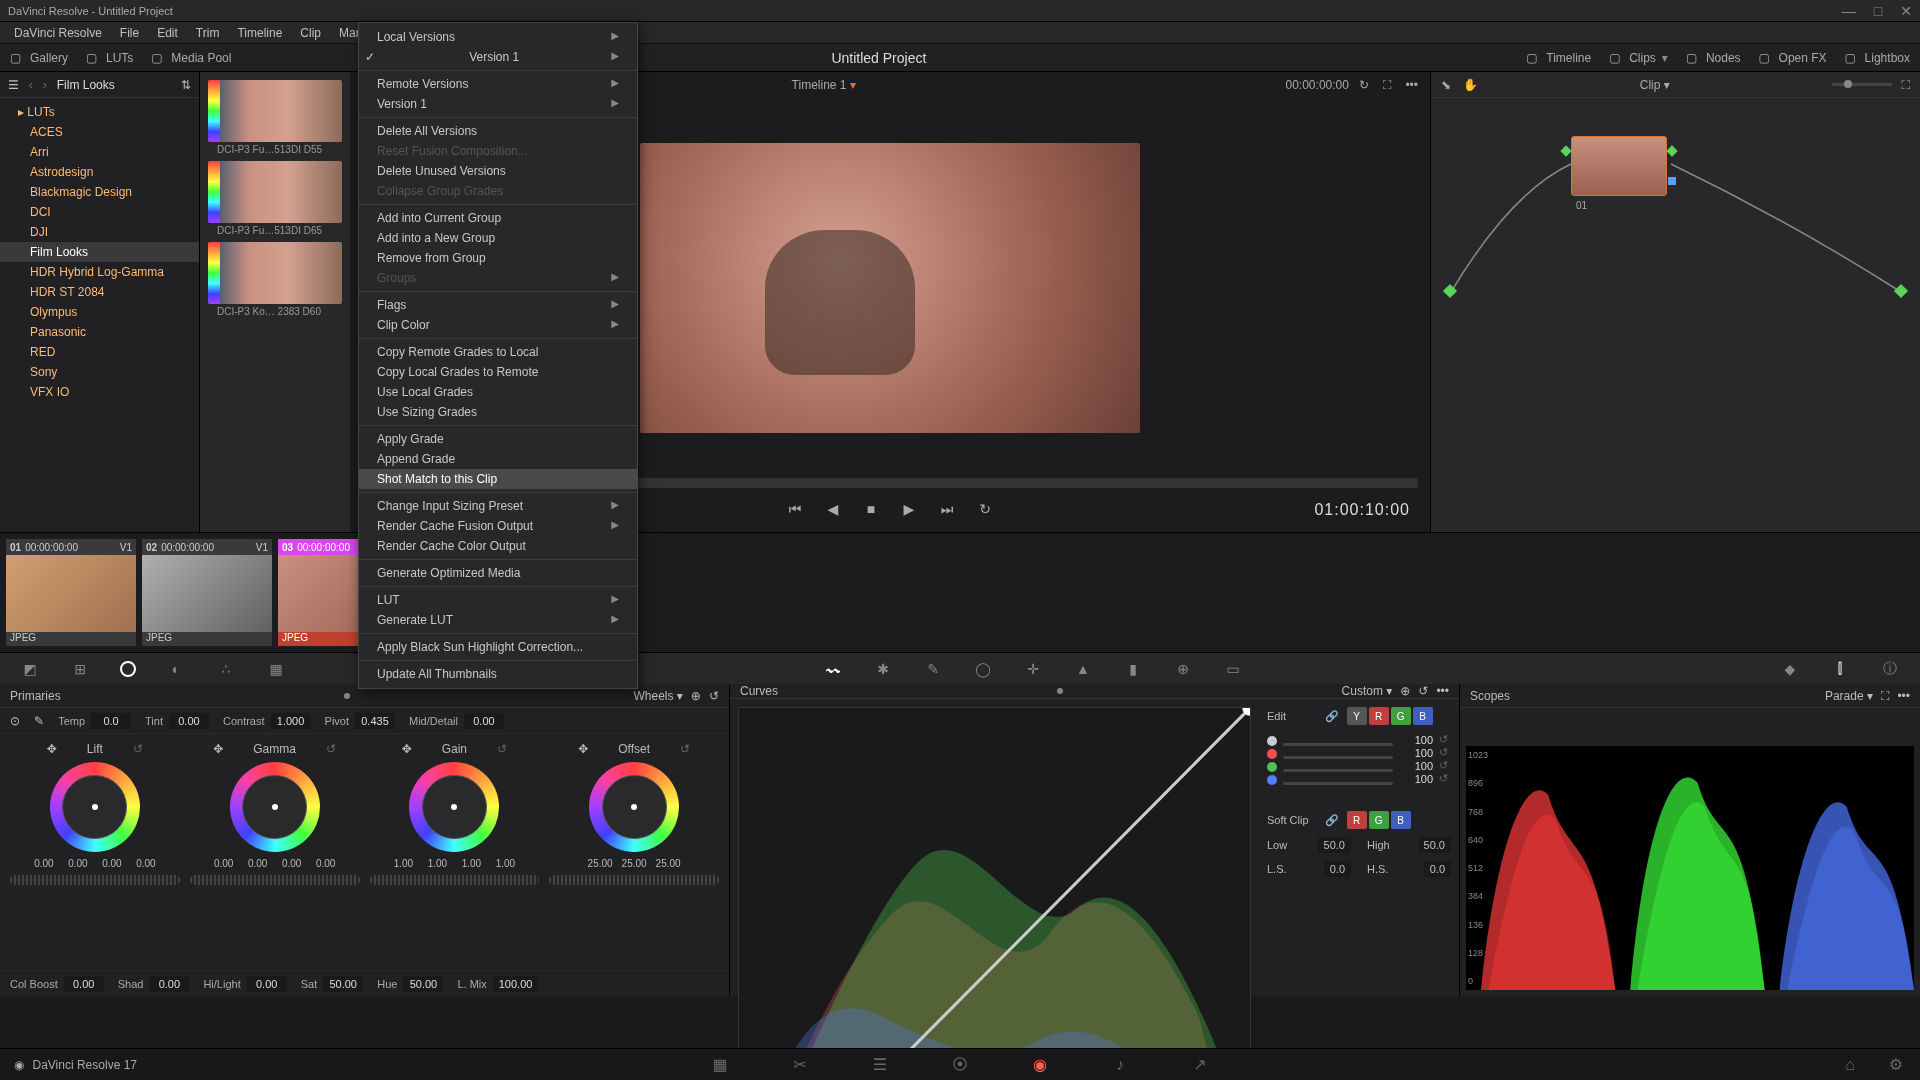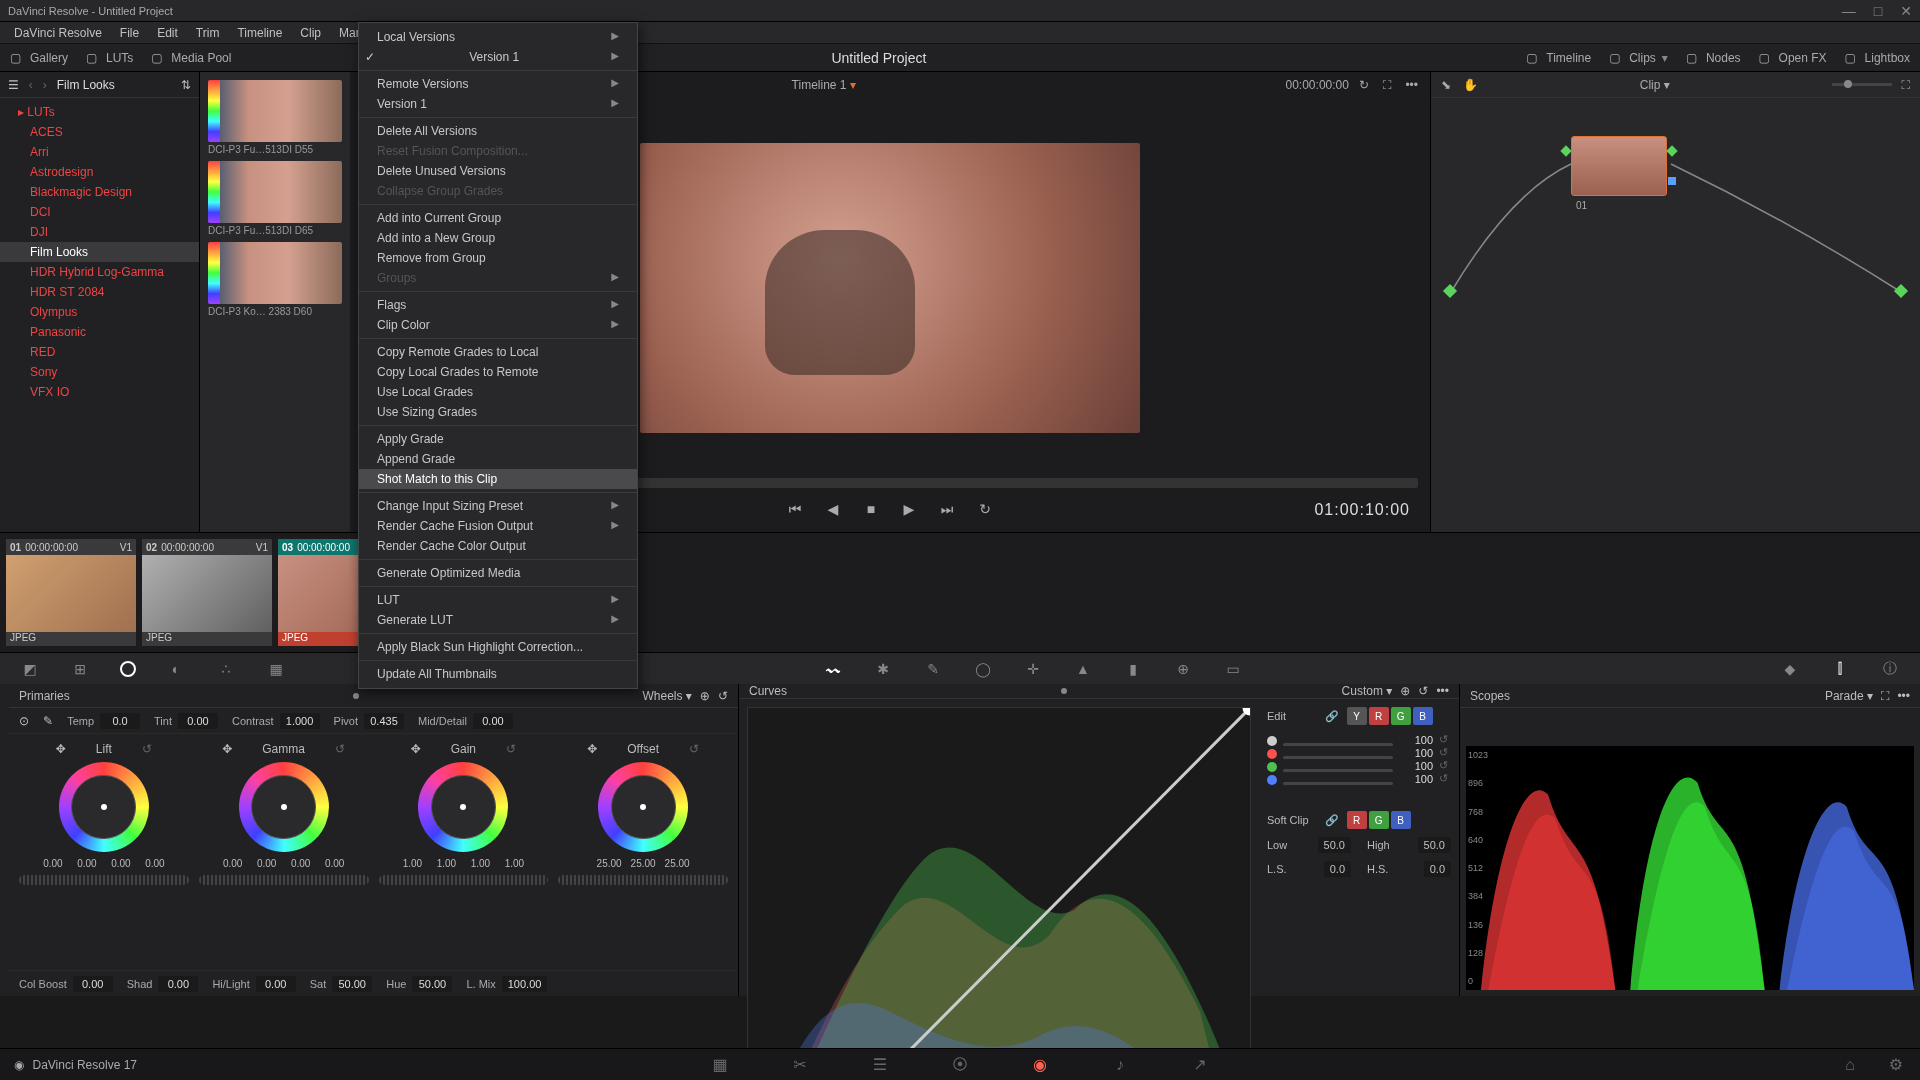--- a/index.html
+++ b/index.html
@@ -27,30 +27,30 @@
 .row1 { display: flex; height: 460px; background: #1c1c1e; }
 .row2 { height: 120px; background: #1c1c1e; border-top: 1px solid #000; display: flex; }
 .row3 { height: 32px; background: #28282a; border-top: 1px solid #000; display: flex; align-items: center; padding: 0 20px; gap: 30px; }
 .row4 { flex: 1; background: #212124; display: flex; }
 
 
 .luts-panel { width: 200px; background: #212124; border-right: 1px solid #000; display: flex; flex-direction: column; }
 .lut-header { height: 26px; display: flex; align-items: center; padding: 0 8px; gap: 10px; border-bottom: 1px solid #333; }
 .lut-header-title { font-weight: 500; color: #ddd; }
 .lut-tree { flex: 1; overflow: hidden; padding: 4px 0; }
-.lut-tree-row { padding: 3px 12px 3px 30px; font-size: 12px; color: #ef4444; }
+.lut-tree-row { padding: 3px 12px 3px 30px; font-size: 12px; color: #fdba74; }
 .lut-tree-row.root { padding-left: 18px; font-weight: 500; }
 .lut-tree-row.active { background: #3a3a3c; color: #fff; }
 
 
 .thumbs-col { width: 150px; background: #28282a; padding: 8px; display: flex; flex-direction: column; gap: 6px; overflow: hidden; }
 .thumb-item { display: flex; flex-direction: column; gap: 2px; }
 .thumb-img { width: 100%; height: 62px; background: linear-gradient(90deg, #2a4a6a 0%, #c89080 30%, #d4a090 60%, #8b6b5b 100%); border-radius: 2px; position: relative; overflow: hidden; }
 .thumb-img::before { content:''; position:absolute; left:0; top:0; width:12px; height:100%; background: linear-gradient(#ff4040,#ffa040,#ffff40,#40ff40,#40ffff,#4040ff,#a040ff); }
-.thumb-label { font-size: 10px; color: #999; white-space: nowrap; overflow: hidden; }
+.thumb-label { font-size: 10px; color: #999; white-space: nowrap; overflow: hidden; margin-left: 9px; }
 
 
 .ctx-menu { position: absolute; left: 358px; top: 22px; width: 280px; background: #28282a; border: 1px solid #444; box-shadow: 2px 4px 12px rgba(0,0,0,.6); z-index: 500; padding: 4px 0; }
 .ctx-item { padding: 3px 18px; font-size: 12px; color: #c8c8c8; display: flex; justify-content: space-between; align-items: flex-start; }
 .ctx-item.disabled { color: #555; }
 .ctx-item.hover { background: #4a4a4c; color: #fff; }
 .ctx-sep { height: 1px; background: #3a3a3c; margin: 3px 0; }
 .ctx-arrow { font-size: 10px; color: #888; }
 
 
@@ -70,21 +70,21 @@
 .node-lbl { position: absolute; bottom: -16px; left: 4px; font-size: 10px; color: #aaa; }
 .node-in { position:absolute; left:-10px; top:10px; width:8px; height:8px; background:#5ad45a; transform: rotate(45deg); }
 .node-out { position:absolute; right:-10px; top:10px; width:8px; height:8px; background:#5ad45a; transform: rotate(45deg); }
 .node-blue { position:absolute; right:-10px; bottom:10px; width:8px; height:8px; background:#5aa0ff; }
 .wire { position: absolute; stroke: #888; stroke-width: 1.5; fill: none; }
 
 
 .clip-row { display: flex; gap: 6px; padding: 6px; }
 .clip { width: 130px; display: flex; flex-direction: column; }
 .clip-hdr { height: 16px; background: #3a3a3c; font-size: 10px; color: #ccc; display: flex; align-items: center; padding: 0 4px; gap: 4px; }
-.clip-hdr.sel { background: #0f766e; color: #fff; }
+.clip-hdr.sel { background: #d946ef; color: #fff; }
 .clip-body { flex: 1; height: 72px; background: linear-gradient(135deg,#c89080,#9a6050); }
 .clip-body.c1 { background: linear-gradient(135deg,#d0a070,#a07050); }
 .clip-body.c2 { background: linear-gradient(135deg,#b0b0b0,#606060); }
 .clip-ftr { height: 14px; background: #3a3a3c; font-size: 10px; color: #ccc; padding: 0 4px; }
 .clip-ftr.sel { background: #c04030; color:#fff; }
 
 
 .tool-icon { width: 20px; height: 20px; border-radius: 3px; display: flex; align-items: center; justify-content: center; color: #888; font-size: 14px; }
 .tool-icon.active { color: #fff; }
 .tool-icon.round { border: 2px solid #888; border-radius: 50%; width: 16px; height: 16px; }
@@ -352,21 +352,21 @@
   <span class="tool-icon">▲</span>
   <span class="tool-icon">▮</span>
   <span class="tool-icon">⊕</span>
   <span class="tool-icon">▭</span>
   <span class="row3-spacer"></span>
   <span class="tool-icon">◆</span>
   <span class="tool-icon active">⫿</span>
   <span class="tool-icon">ⓘ</span>
 </div>
 
-<div class="row4" style="height:312px;padding-left:9px;">
+<div class="row4" style="height:312px;">
 
   <div class="primaries">
     <div class="panel-hdr">
       <span class="label">Primaries</span>
       <span style="width:6px;height:6px;background:#888;border-radius:50%;"></span>
       <span class="panel-badge">
         <span><span>Wheels</span> ▾</span>
         <span>⊕</span>
         <span>↺</span>
       </span>

